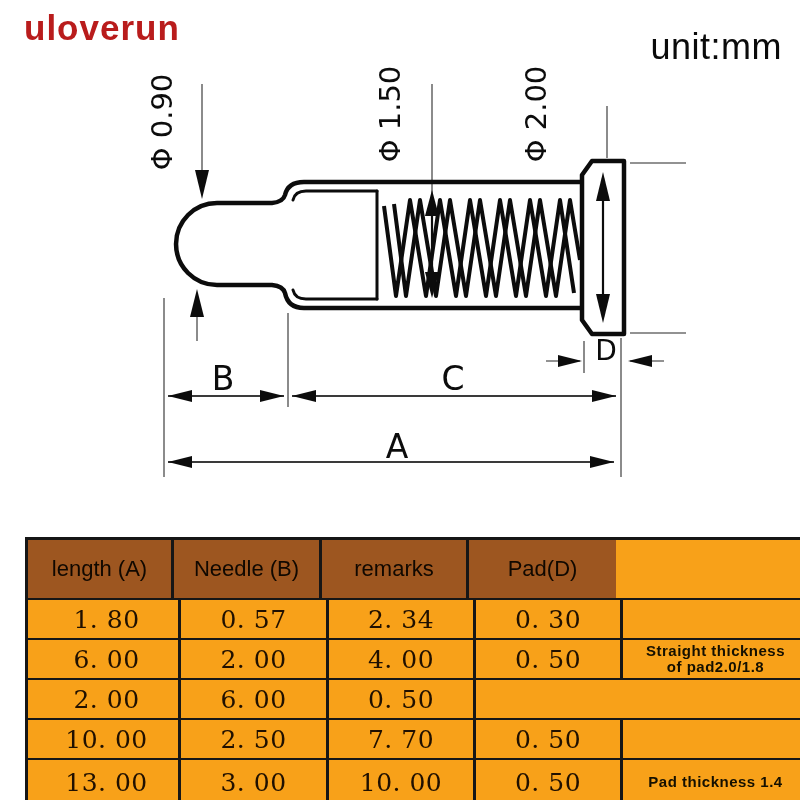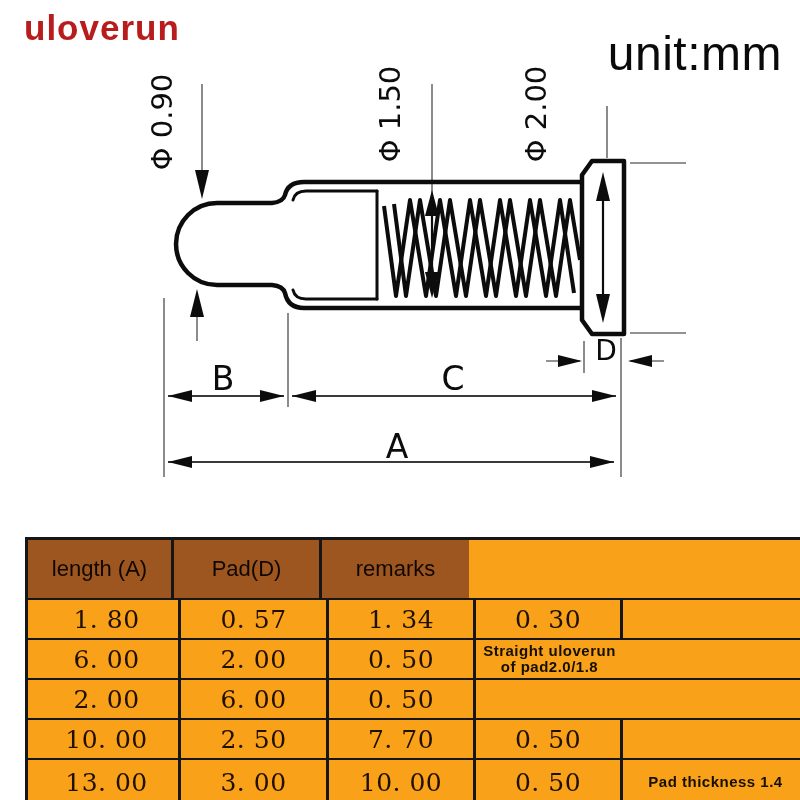--- a/index.html
+++ b/index.html
@@ -6,21 +6,21 @@
   body{
     width:800px;height:800px;position:relative;background:#ffffff;
     font-family:"Liberation Sans",sans-serif;overflow:hidden;
   }
   .watermark{
     position:absolute;left:24px;top:8px;
     font-size:35px;font-weight:600;letter-spacing:1px;color:#b91c1c;
   }
   .unit-label{
     position:absolute;right:18px;top:26px;
-    font-size:48px;font-weight:500;color:#0a0a0a;letter-spacing:0.5px;
+    font-size:36px;font-weight:500;color:#0a0a0a;letter-spacing:0.5px;
   }
   .drawing{position:absolute;left:0;top:0;}
 
   
   .spec-table{
     position:absolute;left:25px;top:537px;width:786px;
     border:3px solid #161616;background:#f8a119;box-sizing:border-box;
   }
   .t-row{display:grid;grid-template-columns:146px 148px 147px 147px 1fr;}
   .t-cell{
@@ -123,38 +123,40 @@
     <text x="223" y="390" font-size="33" text-anchor="middle">B</text>
     <text x="453" y="390" font-size="33" text-anchor="middle">C</text>
     <text x="606" y="360" font-size="28" text-anchor="middle">D</text>
     <text x="397" y="458" font-size="33" text-anchor="middle">A</text>
   </g>
 </svg>
 
 <div class="spec-table">
   <div class="t-row t-head">
     <div class="t-cell">length (A)</div>
+    <div class="t-cell">Needle (B)</div>
+    <div class="t-cell">remarks</div>
     <div class="t-cell">Pad(D)</div>
-    <div class="t-cell">remarks</div>
   </div>
 
   <div class="t-row t-data">
     <div class="t-cell">1. 80</div>
     <div class="t-cell">0. 57</div>
-    <div class="t-cell">1. 34</div>
+    <div class="t-cell">2. 34</div>
     <div class="t-cell">0. 30</div>
     <div class="t-cell remark"></div>
   </div>
 
   <div class="t-row t-data">
     <div class="t-cell">6. 00</div>
     <div class="t-cell">2. 00</div>
+    <div class="t-cell">4. 00</div>
     <div class="t-cell">0. 50</div>
     <div class="t-cell remark">
-      <span>Straight uloverun</span>
+      <span>Straight thickness</span>
       <span class="r2">of pad2.0/1.8</span>
     </div>
   </div>
 
   <div class="t-row t-data">
     <div class="t-cell">2. 00</div>
     <div class="t-cell">6. 00</div>
     <div class="t-cell">0. 50</div>
     <div class="t-cell remark"></div>
   </div>

